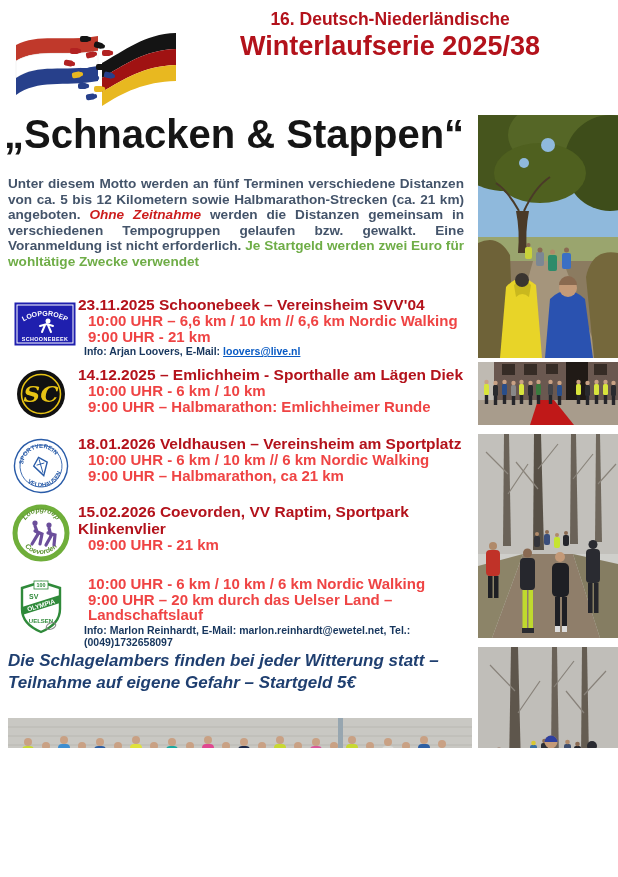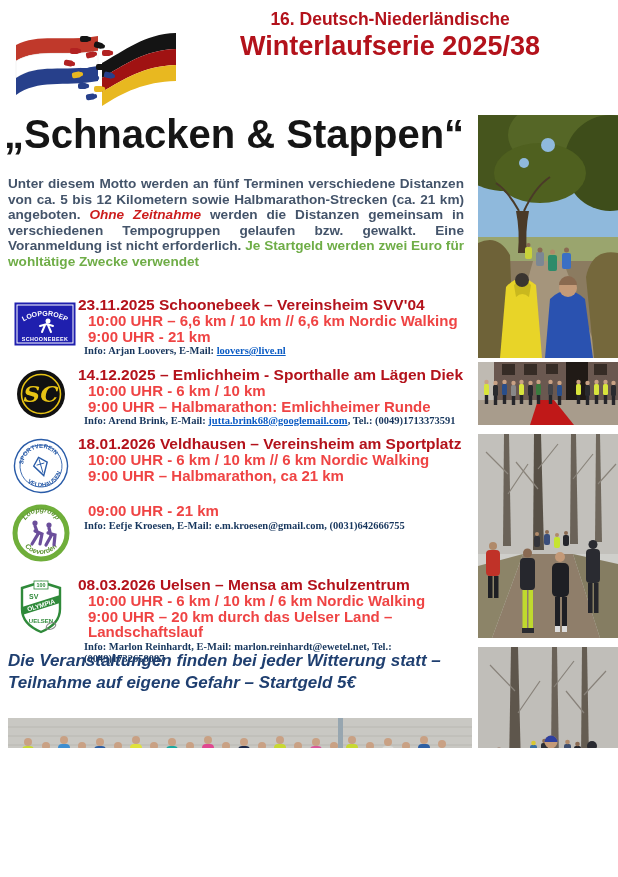--- a/index.html
+++ b/index.html
@@ -17,21 +17,21 @@
   .intro{position:absolute;left:8px;top:176px;width:456px;margin:0;text-align:justify;
          font-size:13.6px;font-weight:bold;line-height:15.5px;color:#44546a;}
   .red-it{color:#cc1d1d;font-style:italic;}
   .green{color:#6fad47;}
   
   .event{position:absolute;left:0;width:474px;}
   .elogo{position:absolute;}
   .ebody{margin-left:78px;}
   .etitle{font-size:15.5px;font-weight:bold;color:#b3121b;line-height:17px;}
   .eline{font-size:15px;font-weight:bold;color:#ef4444;line-height:15.5px;padding-left:10px;}
-  .einfo{font-size:10.5px;font-weight:bold;color:#17365d;line-height:12px;padding-left:6px;margin-top:1px;font-family:Liberation Serif, serif;}
+  .einfo{font-size:10.5px;font-weight:bold;color:#17365d;line-height:12px;padding-left:6px;margin-top:1px;}
   .mail{color:#0a5bc4;text-decoration:underline;}
   
   .footer{position:absolute;left:8px;top:650px;width:460px;font-size:17px;font-weight:bold;
           font-style:italic;color:#1f3f70;line-height:21.5px;}
   
   .photo{position:absolute;display:block;}
   .ph1{left:478px;top:115px;}
   .ph2{left:478px;top:362px;}
   .ph3{left:478px;top:434px;}
   .ph4{left:478px;top:647px;}
@@ -106,21 +106,20 @@
   <div class="event" style="top:366px">
     <svg class="elogo" style="left:16px;top:3px" width="50" height="50" viewBox="0 0 50 50">
       <circle cx="25" cy="25" r="24" fill="#111111"></circle>
       <circle cx="25" cy="25" r="19.5" fill="none" stroke="#e8c414" stroke-width="1.6"></circle>
       <text x="25" y="33" font-size="23" font-weight="bold" font-style="italic" font-family="'DejaVu Serif', serif" fill="#e8c414" text-anchor="middle">SC</text>
     </svg>
     <div class="ebody">
       <div class="etitle">14.12.2025 – Emlichheim - Sporthalle am Lägen Diek</div>
       <div class="eline">10:00 UHR - 6 km / 10 km</div>
       <div class="eline">9:00 UHR – Halbmarathon: Emlichheimer Runde</div>
-      <div class="einfo"><span>Info: Arend Brink, E-Mail: </span><a class="mail" href="#">jutta.brink68@googlemail.com</a><span>, Tel.: (0049)1713373591</span></div>
     </div>
   </div>
 
   <div class="event" style="top:435px">
     <svg class="elogo" style="left:12px;top:2px" width="58" height="58" viewBox="0 0 58 58">
       <g transform="rotate(-16 29 29)">
         <circle cx="29" cy="29" r="26.5" fill="#ffffff" stroke="#2a5ca8" stroke-width="1.4"></circle>
         <circle cx="29" cy="29" r="21" fill="none" stroke="#2a5ca8" stroke-width="0.8"></circle>
         <defs>
           <path id="arcV1" d="M11,29 A18,18 0 0 1 47,29"></path>
@@ -149,46 +148,45 @@
       <text font-size="7" font-weight="bold" fill="#5e9434" font-style="italic"><textPath href="#arcC1" startOffset="50%" text-anchor="middle">Loopgroep</textPath></text>
       <text font-size="7" font-weight="bold" fill="#5e9434" font-style="italic"><textPath href="#arcC2" startOffset="50%" text-anchor="middle">Coevorden</textPath></text>
       <g>
         <circle cx="23" cy="19" r="2.6" fill="#6b4e9b"></circle>
         <path d="M23,22 l3,8 -6,10 M23,27 l7,3 -2,10" stroke="#6b4e9b" stroke-width="3.2" fill="none" stroke-linecap="round"></path>
         <circle cx="37" cy="21" r="2.6" fill="#6b4e9b"></circle>
         <path d="M37,24 l2,8 -5,9 M36,29 l7,2 -1,10" stroke="#6b4e9b" stroke-width="3.2" fill="none" stroke-linecap="round"></path>
       </g>
     </svg>
     <div class="ebody">
+      <div class="etitle">15.02.2026 Coevorden, VV Raptim, Sportpark Klinkenvlier</div>
       <div class="eline">09:00 UHR - 21 km</div>
-      <div class="einfo"><span>Info: Eefje Kroesen, E-Mail: e.m.kroesen@gmail.com, (0031)642666755</span></div>
     </div>
   </div>
 
   <div class="event" style="top:576px">
     <svg class="elogo" style="left:18px;top:3px" width="46" height="56" viewBox="0 0 46 56">
       <path d="M23,3 L42,9 V30 Q42,45 23,53 Q4,45 4,30 V9 Z" fill="#ffffff" stroke="#2f8a3a" stroke-width="2.4"></path>
       <rect x="16" y="2" width="14" height="8" fill="#ffffff" stroke="#2f8a3a" stroke-width="0.8"></rect>
       <text x="23" y="8.4" font-size="5.4" font-weight="bold" fill="#2f8a3a" text-anchor="middle">100</text>
       <text x="11" y="20" font-size="7" font-weight="bold" fill="#2f8a3a">SV</text>
       <path d="M4,28 L42,16 L42,24 L4,36 Z" fill="#2f8a3a"></path>
       <text x="23" y="28.5" font-size="6.4" font-weight="bold" fill="#ffffff" text-anchor="middle" transform="rotate(-17 23 26)">OLYMPIA</text>
       <text x="23" y="44" font-size="6" font-weight="bold" fill="#2f8a3a" text-anchor="middle">UELSEN</text>
       <ellipse cx="33" cy="47" rx="5" ry="3" fill="none" stroke="#8a8a8a" stroke-width="1.2" transform="rotate(-25 33 47)"></ellipse>
     </svg>
     <div class="ebody">
-      <div class="etitle">08.03.2026 Uelsen – Mensa am Schulzentrum</div>
       <div class="eline">10:00 UHR - 6 km / 10 km / 6 km Nordic Walking</div>
       <div class="eline">9:00 UHR – 20 km durch das Uelser Land – Landschaftslauf</div>
       <div class="einfo"><span>Info: Marlon Reinhardt, E-Mail: marlon.reinhardt@ewetel.net, Tel.: (0049)1732658097</span></div>
     </div>
   </div>
 
   <div class="footer">
-    <div>Die Veranstaltungen finden bei jeder Witterung statt –</div>
+    <div>Die Schlagelambers finden bei jeder Witterung statt –</div>
     <div>Teilnahme auf eigene Gefahr – Startgeld 5€</div>
   </div>
 
   <svg class="photo ph1" width="140" height="243" viewBox="0 0 140 243" preserveAspectRatio="none">
     <rect width="140" height="160" fill="#8fb9dc"></rect>
     <rect y="122" width="140" height="32" fill="#9aa56e"></rect>
     <rect y="146" width="140" height="97" fill="#8b7b60"></rect>
     <polygon points="55,146 85,146 122,243 28,243" fill="#a5957c"></polygon>
     <path d="M0,128 Q20,118 32,140 L36,243 L0,243 Z" fill="#6e6238"></path>
     <path d="M140,138 Q114,133 108,162 L116,243 L140,243 Z" fill="#75683c"></path>

